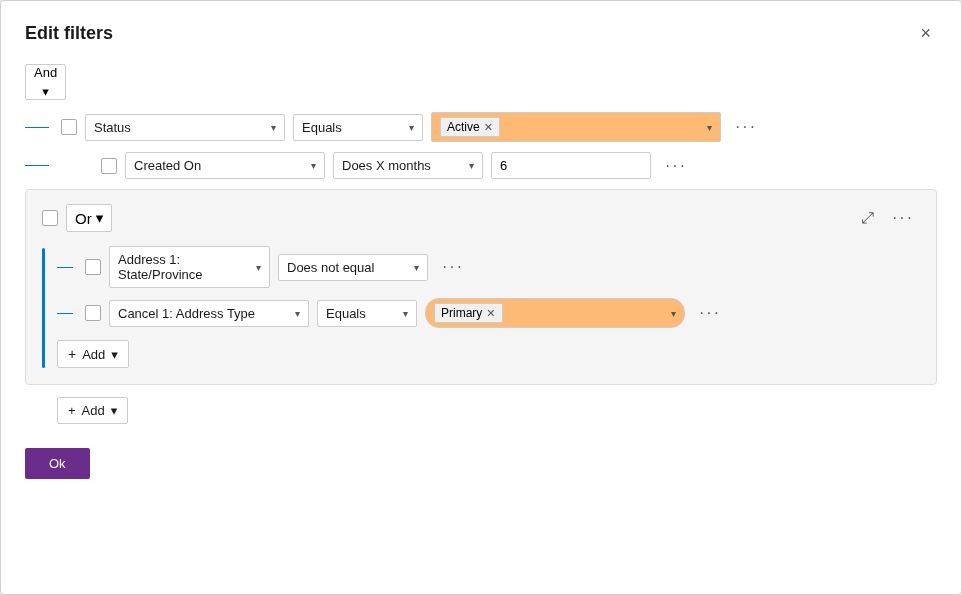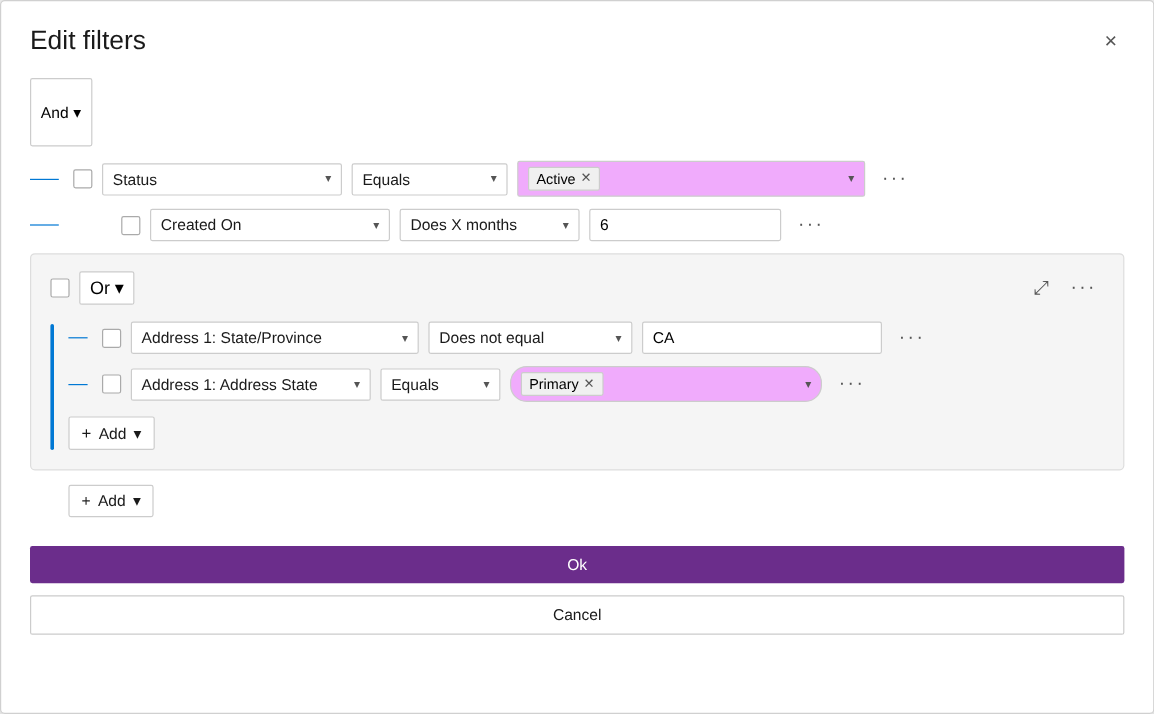--- a/index.html
+++ b/index.html
@@ -14,46 +14,47 @@
       position: relative;
       box-shadow: 0 4px 20px rgba(0,0,0,0.15);
     }
     .dialog-header {
       display: flex;
       justify-content: space-between;
       align-items: center;
       margin-bottom: 18px;
     }
     .dialog-title {
-      font-size: 22px;
-      font-weight: 400;
+      font-size: 18px;
+      font-weight: 700;
       color: #1a1a1a;
     }
     .close-btn {
       background: none;
       border: none;
       cursor: pointer;
       font-size: 18px;
       color: #555;
       padding: 2px 6px;
       border-radius: 2px;
     }
 
     .and-group-btn {
       display: flex;
       align-items: center;
       border: 1px solid #ccc;
       border-radius: 2px;
-      padding: 20px 8px;
+      padding: 0 8px;
       cursor: pointer;
       font-size: 13px;
       background: #fff;
       margin-bottom: 12px;
       width: fit-content;
       gap: 4px;
+      flex-direction: column;
     }
 
     .checkbox {
       width: 16px;
       height: 16px;
       border: 1px solid #aaa;
       border-radius: 2px;
       flex-shrink: 0;
       cursor: pointer;
       background: #fff;
@@ -73,21 +74,21 @@
       user-select: none;
     }
     .select-field .chevron { font-size: 10px; color: #555; margin-left: auto; }
     .field-name { width: 200px; }
     .condition-field { width: 130px; }
     .value-field { 
       display: flex;
       align-items: center;
       border: 1px solid #ccc;
       border-radius: 2px;
-      background: #f0abfc;
+      background: #fdba74;
       padding: 4px 8px;
       font-size: 13px;
       min-width: 160px;
       gap: 6px;
     }
     .value-tag {
       display: flex;
       align-items: center;
       background: #f0f0f0;
       border: 1px solid #ccc;
@@ -227,21 +228,20 @@
       color: #1a1a1a;
       margin-top: 4px;
       margin-left: 32px;
     }
 
     
     .dialog-footer {
       display: flex;
       gap: 10px;
       margin-top: 24px;
-      flex-direction: column;
     }
     .btn-ok {
       background: #6b2d8b;
       color: #fff;
       border: none;
       border-radius: 2px;
       padding: 8px 24px;
       font-size: 13px;
       cursor: pointer;
       font-weight: 500;
@@ -352,41 +352,40 @@
       <div class="or-group-body">
         <div class="or-group-vline"></div>
         <div class="or-group-content">
 
           <div class="inner-filter-row" style="margin-bottom:10px;">
             <div class="inner-connector">
               <div class="inner-line"></div>
             </div>
             <div class="checkbox"></div>
             <div style="display:flex;align-items:center;gap:8px;">
-              <div class="select-field" style="width:240px;">
+              <div class="select-field" style="width:161px;">
                 <span>Address 1: State/Province</span>
                 <span class="chevron">▾</span>
               </div>
-              <div class="select-field" style="width:170px;">
+              <div class="select-field" style="width:150px;">
                 <span>Does not equal</span>
                 <span class="chevron">▾</span>
               </div>
-              <input class="value-input" style="width: 200px;" value="CA" readonly="">
               <button class="more-btn">···</button>
             </div>
           </div>
 
           <div class="inner-filter-row">
             <div class="inner-connector">
               <div class="inner-line"></div>
             </div>
             <div class="checkbox"></div>
             <div style="display:flex;align-items:center;gap:8px;">
               <div class="select-field" style="width:200px;">
-                <span>Address 1: Address State</span>
+                <span>Cancel 1: Address Type</span>
                 <span class="chevron">▾</span>
               </div>
               <div class="select-field" style="width:100px;">
                 <span>Equals</span>
                 <span class="chevron">▾</span>
               </div>
               <div class="value-field" style="width:260px;border-radius:14px;">
                 <div class="value-tag">
                   <span>Primary</span>
                   <button class="remove-tag">✕</button>
@@ -408,15 +407,14 @@
   </div>
 
   <button class="main-add-btn">
     <span class="plus">+</span>
     <span>Add</span>
     <span>▾</span>
   </button>
 
   <div class="dialog-footer">
     <button class="btn-ok">Ok</button>
-    <button class="btn-cancel">Cancel</button>
   </div>
 </div>
 
 </body></html>

